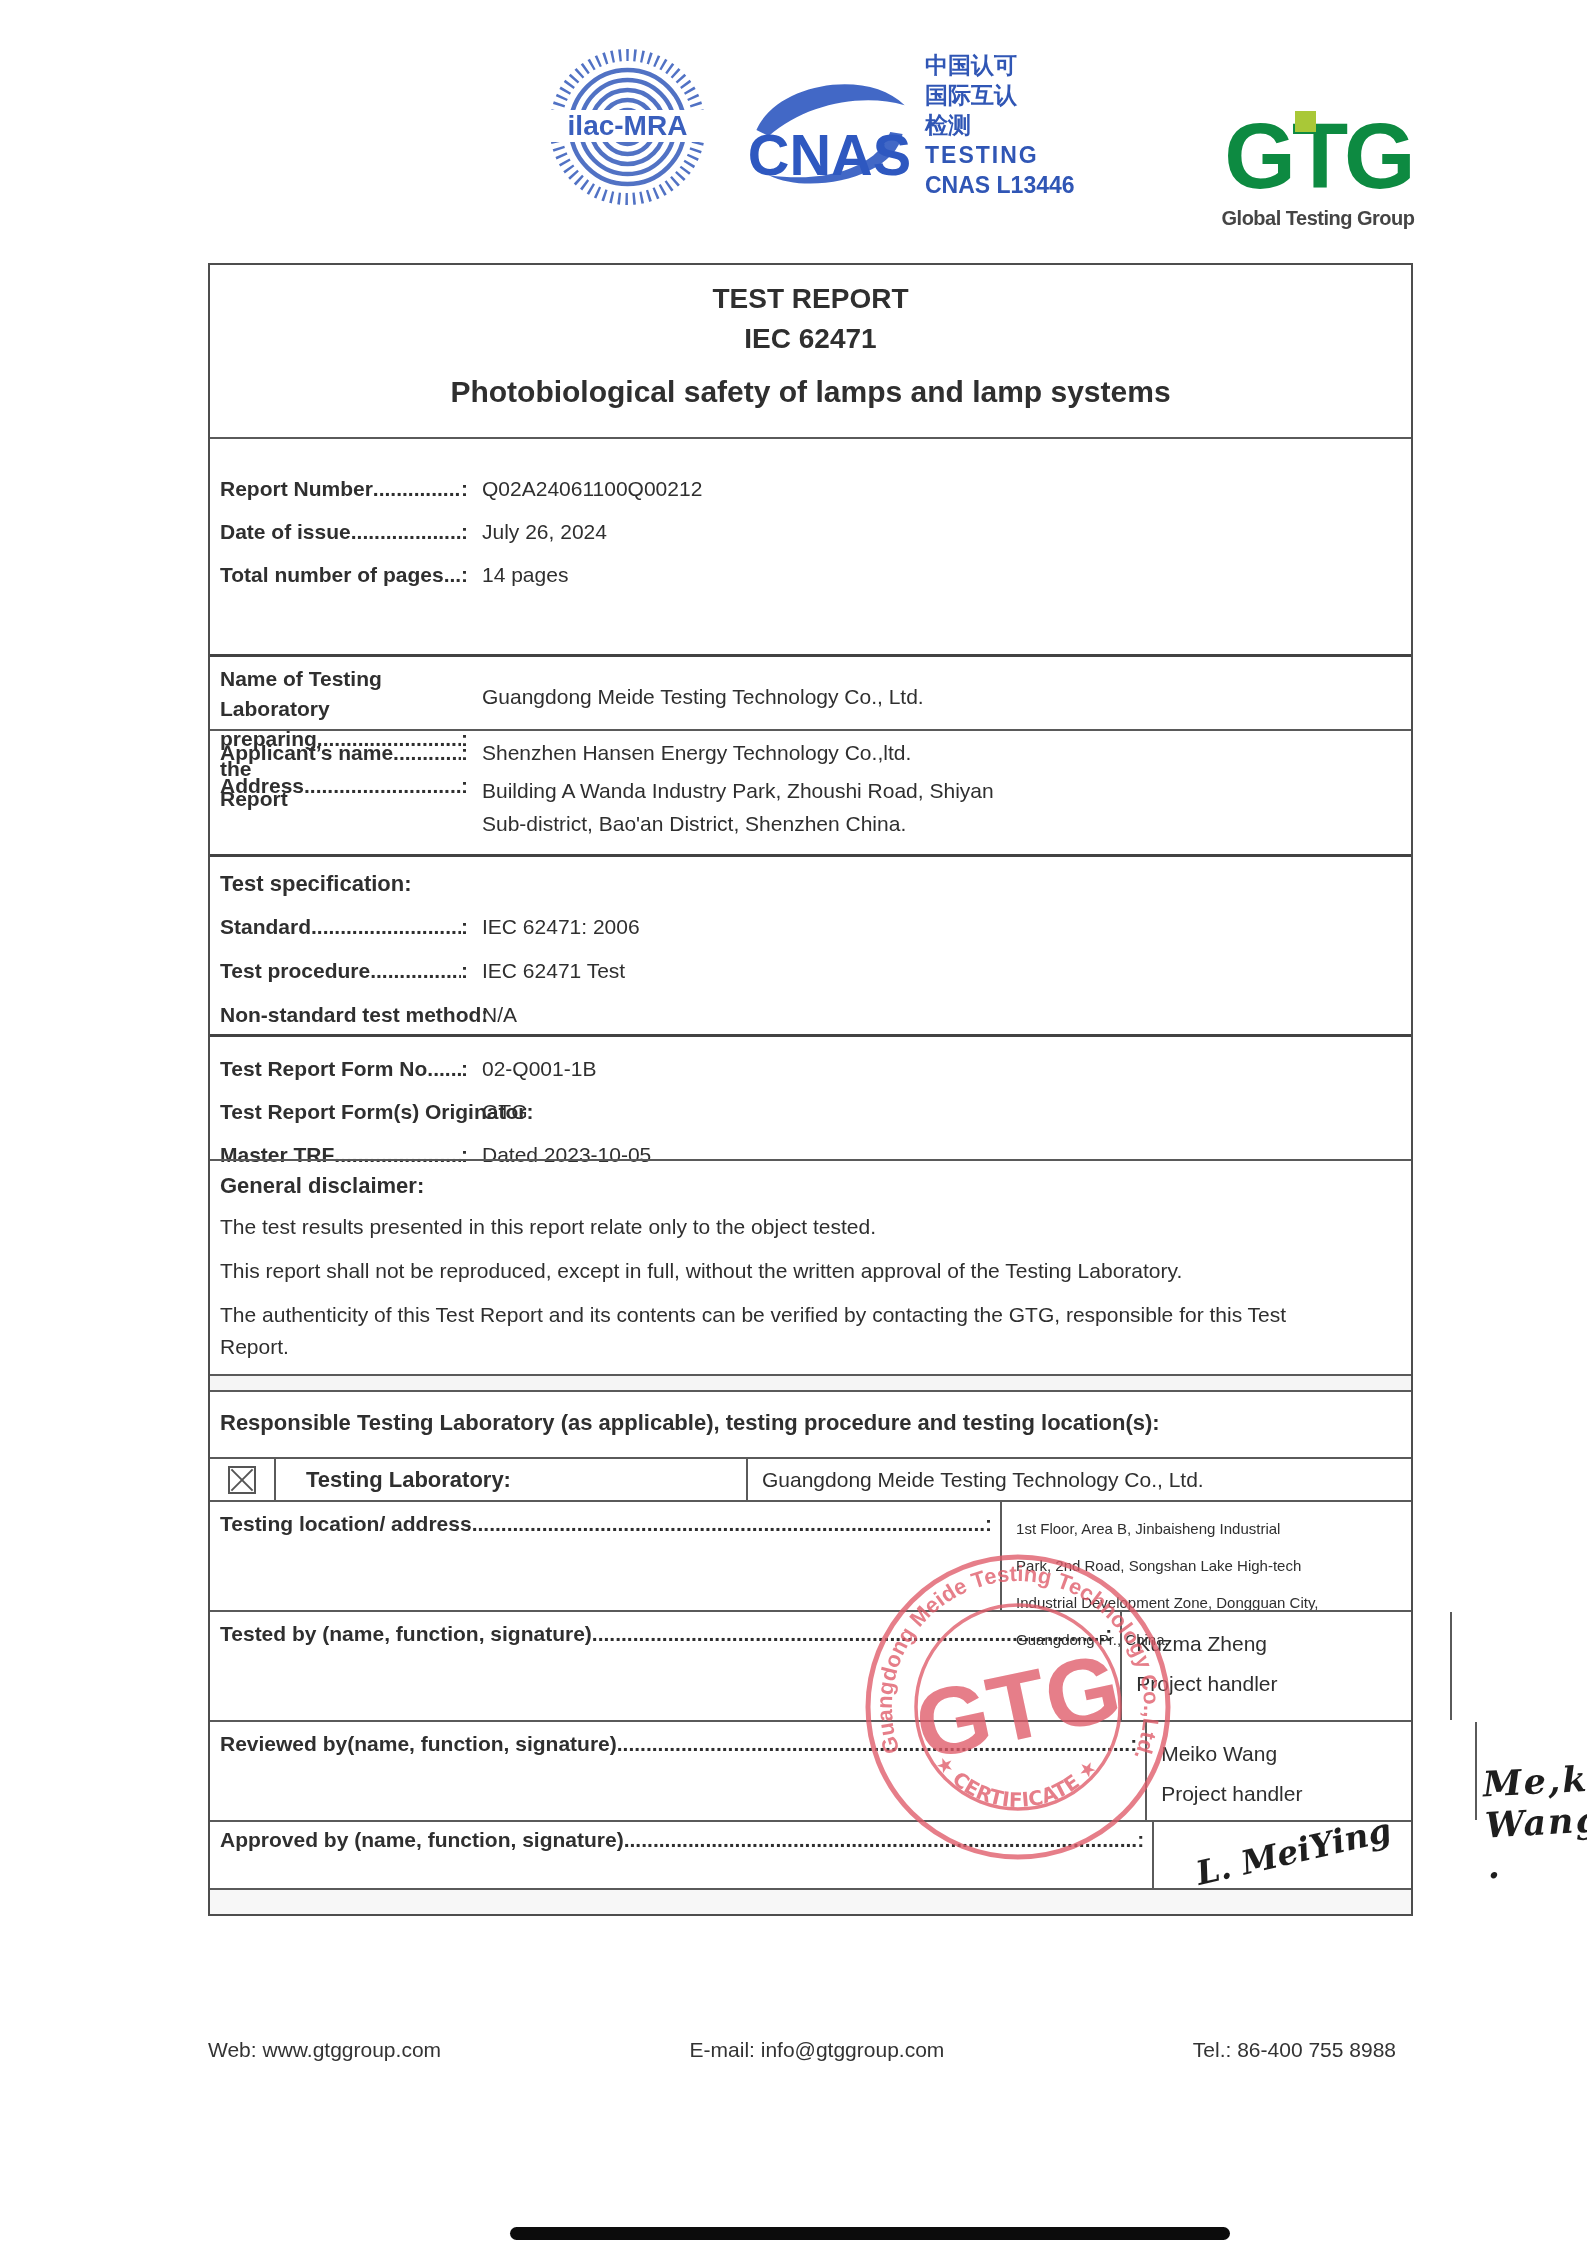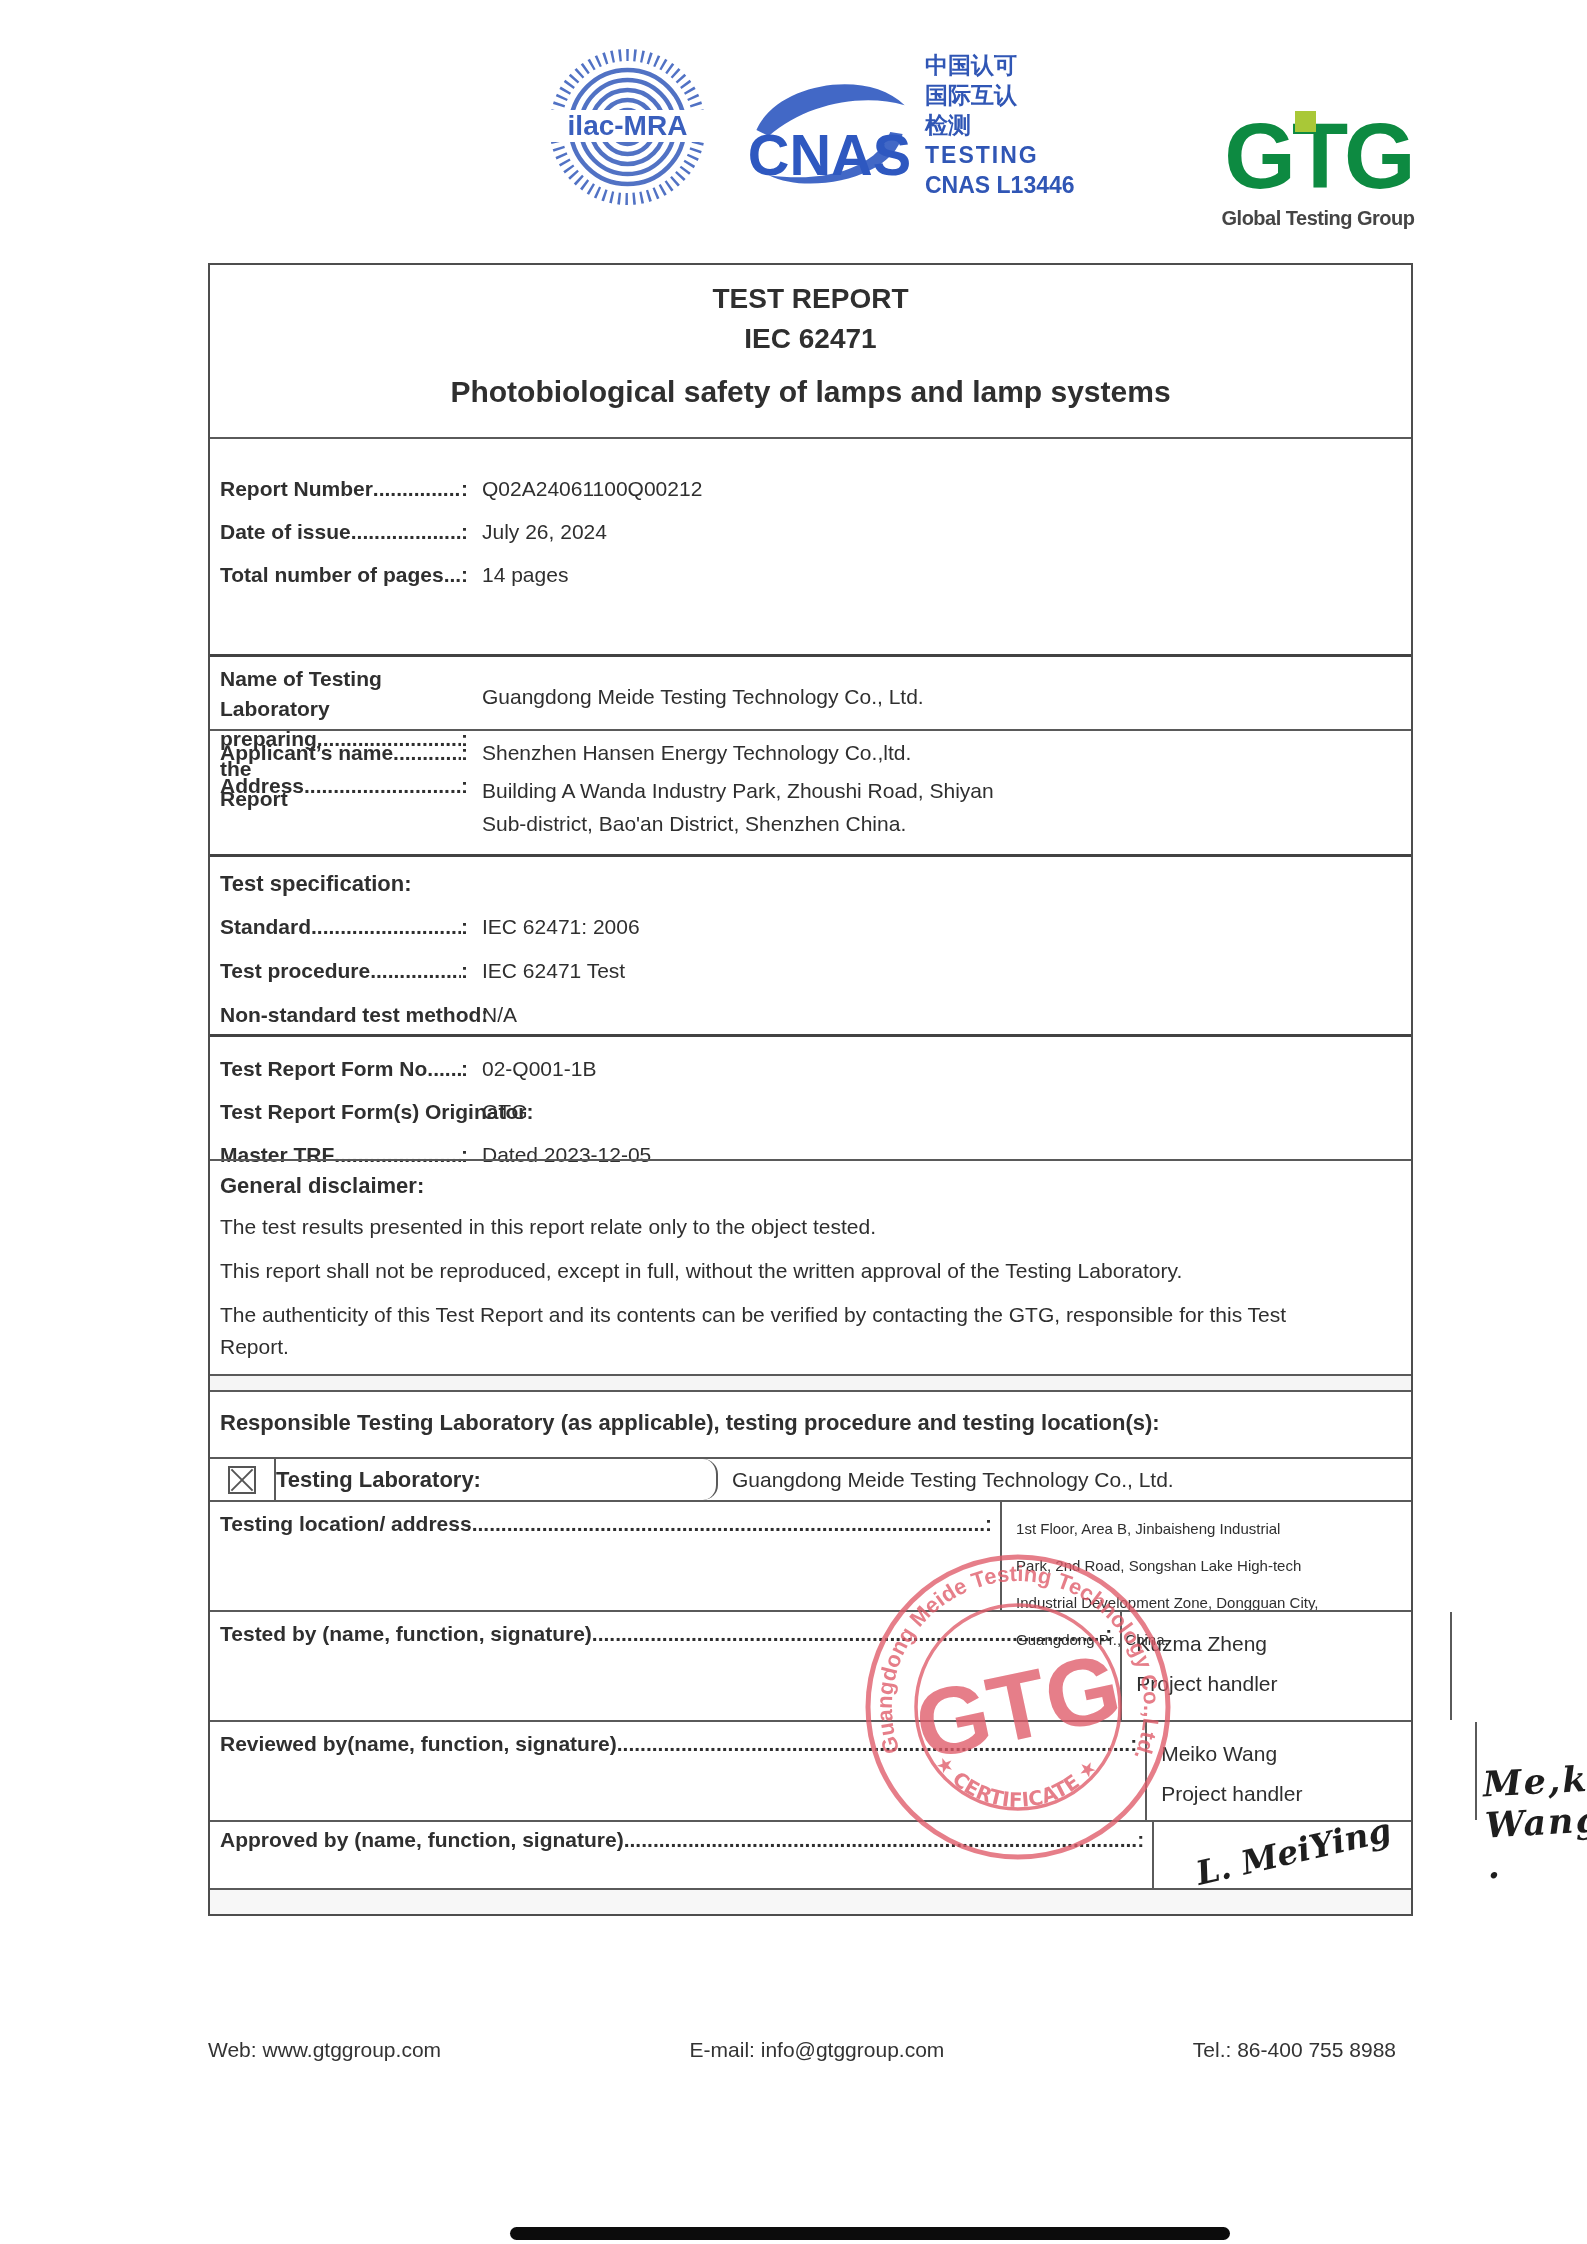--- a/index.html
+++ b/index.html
@@ -46,21 +46,21 @@
   .kv.top{align-items:flex-start;height:auto;}
   .lab2{flex:0 0 248px;font-weight:bold;font-size:21px;line-height:30px;min-width:0;}
   .lab2 .row2{display:flex;}
   .lab2 .dots{flex:1 1 auto;min-width:0;overflow:hidden;white-space:nowrap;}
   .s-lab .val{align-self:center;}
   .spec-head,.disc-head{font-weight:bold;font-size:22px;padding-left:10px;}
   .s-spec .kv{margin-top:1px;}
   .s-disc p{margin:12px 0 0;font-size:21px;line-height:32px;max-width:1120px;}
   
   .c-cb{flex:0 0 64px;border-right:2px solid #5a5a5a;display:flex;align-items:center;justify-content:center;}
-  .c-lab2{flex:0 0 440px;border-right:2px solid #5a5a5a;display:flex;align-items:center;font-weight:bold;font-size:22px;border-radius:15px;}
+  .c-lab2{flex:0 0 440px;border-right:2px solid #5a5a5a;display:flex;align-items:center;padding-left:30px;font-weight:bold;font-size:22px;}
   .c-valc{flex:1;display:flex;align-items:center;padding-left:14px;font-size:21px;}
   .c-lab{flex:0 0 504px;border-right:2px solid #5a5a5a;padding:10px 8px 0 10px;box-sizing:border-box;}
   .c-lab .lab{flex-basis:auto;width:100%;font-size:21px;}
   .c-locval{flex:1;padding:8px 92px 0 14px;font-size:15px;line-height:37px;}
   .c-name{flex:0 0 330px;border-right:2px solid #5a5a5a;padding:12px 0 0 14px;font-size:21px;line-height:40px;box-sizing:border-box;}
   .s-sig3 .c-name{padding-top:5px;line-height:36px;}
   .c-sig{flex:1;overflow:visible;}
   .cbx{width:24px;height:24px;border:2px solid #555;position:relative;box-sizing:content-box;}
   .cbx::before,.cbx::after{content:"";position:absolute;left:-3px;top:11px;width:30px;height:2px;background:#555;}
   .cbx::before{transform:rotate(45deg);}
@@ -220,21 +220,21 @@
           <span class="cl">:</span>
         </div>
       <div class="val">GTG</div>
     </div>
     <div class="kv">
       <div class="lab">
           <span class="lt">Master TRF</span>
           <span class="dots">........................................................................................</span>
           <span class="cl">:</span>
         </div>
-      <div class="val">Dated 2023-12-05</div>
+      <div class="val">Dated 2023-10-05</div>
     </div>
   </div>
 
   <div class="sec s-disc">
     <div class="disc-head" style="padding-left:0;">General disclaimer:</div>
     <p>The test results presented in this report relate only to the object tested.</p>
     <p>This report shall not be reproduced, except in full, without the written approval of the Testing Laboratory.</p>
     <p>The authenticity of this Test Report and its contents can be verified by contacting the GTG, responsible for this Test Report.</p>
   </div>
 

